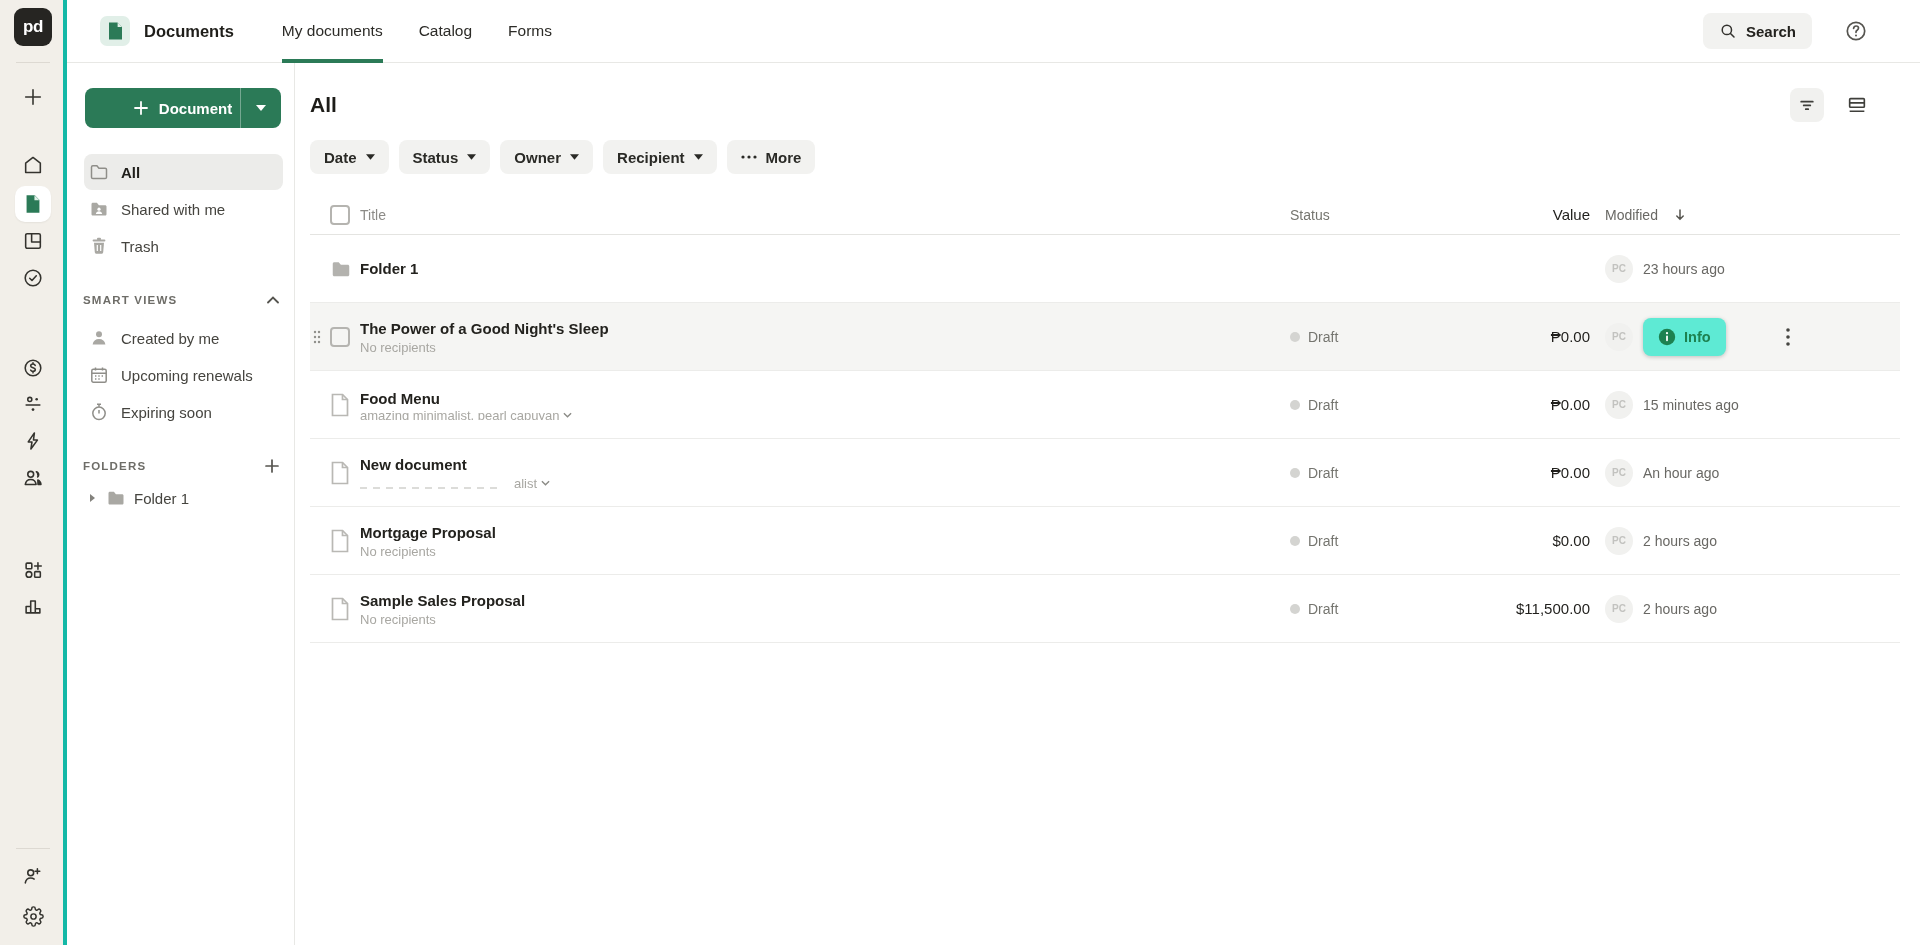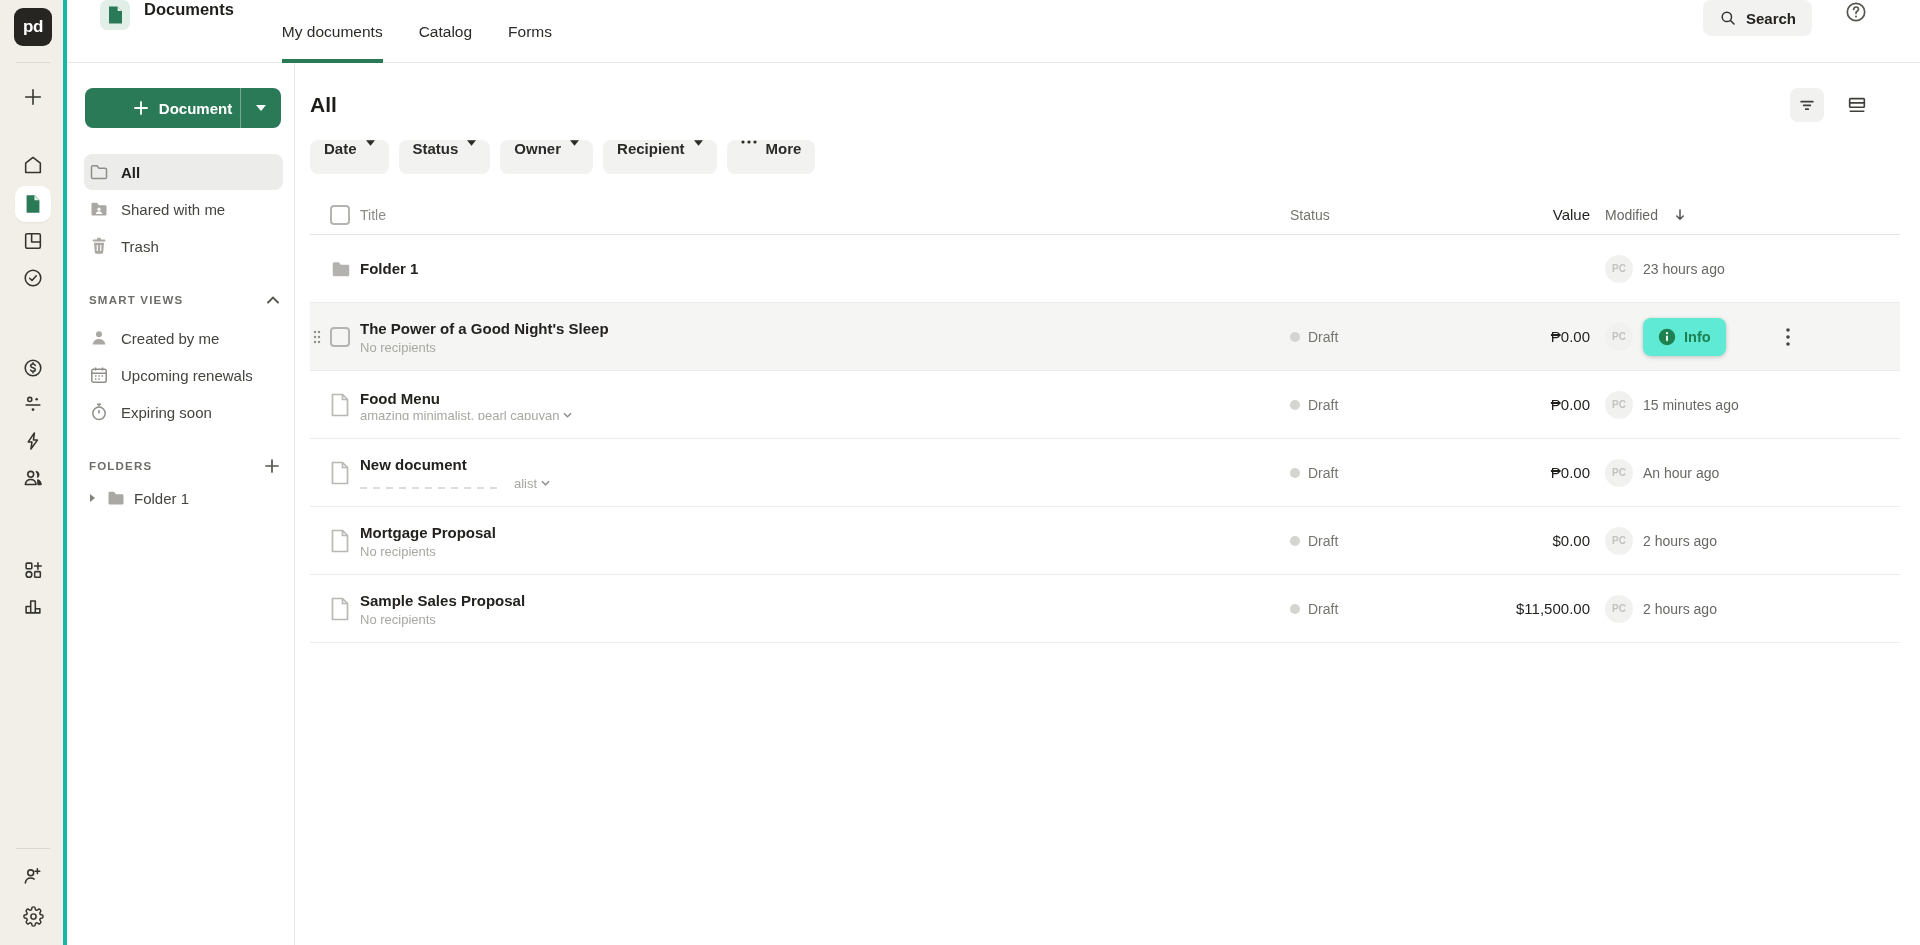--- a/index.html
+++ b/index.html
@@ -11,53 +11,53 @@
   .rail { position:absolute; left:0; top:0; bottom:0; width:67px; background:#f2efe9; border-right:4px solid #14b8a6; }
   .logo { position:absolute; left:14px; top:8px; width:38px; height:38px; background:#262522; border-radius:9px;
           color:#fff; font-weight:700; font-size:17px; letter-spacing:-0.5px; display:flex; align-items:center; justify-content:center; }
   .rail-div { position:absolute; left:16px; width:34px; height:1px; background:#ddd9d2; }
   .rtile { position:absolute; left:15px; width:36px; height:36px; border-radius:10px; display:flex; align-items:center; justify-content:center; cursor:pointer; }
   .rtile.active { background:#fff; box-shadow:0 1px 2px rgba(0,0,0,.06); }
   .rtile svg { stroke:#34332e; fill:none; stroke-width:1.7; stroke-linecap:round; stroke-linejoin:round; }
 
   
   .topbar { position:absolute; left:67px; top:0; right:0; height:63px; background:#fff; border-bottom:1px solid #e8e8e5;
-            display:flex; align-items:flex-start; padding:0 52px 0 33px; }
+            display:flex; align-items:center; padding:0 52px 0 33px; }
   .doc-badge { width:30px; height:30px; border-radius:7px; background:#e1efe8; display:flex; align-items:center; justify-content:center; margin-right:14px; }
   .tb-section { font-size:16.5px; font-weight:700; color:#1f1e1a; margin-right:30px; }
   .tabs { display:flex; height:63px; }
   .tab { position:relative; display:flex; align-items:center; padding:0 18px; font-size:15.5px; color:#2c2b27; cursor:pointer; }
   .tab.active::after { content:""; position:absolute; left:18px; right:18px; bottom:0; height:4px; background:#2b7a57; }
   .tb-spacer { flex:1; }
   .search-btn { display:flex; align-items:center; gap:9px; height:36px; padding:0 16px; border-radius:8px; background:#f2f2f0;
                 font-size:15px; font-weight:700; color:#23221e; border:none; cursor:pointer; }
   .help { margin-left:32px; cursor:pointer; display:flex; }
 
   
   .sidebar { position:absolute; left:67px; top:63px; bottom:0; width:228px; background:#fff; border-right:1px solid #e8e8e5; padding-top:25px; }
   .new-doc { display:flex; height:40px; margin:0 14px 0 18px; width:196px; border-radius:8px; overflow:hidden; background:#2b7a57; cursor:pointer;padding-left:40px; }
   .nd-main { flex:1; display:flex; align-items:center; justify-content:center; gap:10px; color:#fff; font-size:15px; font-weight:700; border-right:1px solid rgba(255,255,255,.35); }
   .nd-caret { width:40px; display:flex; align-items:center; justify-content:center; }
   .snav { margin:26px 11px 0 17px; }
   .sitem { height:36px; margin-bottom:1px; padding-left:5px; display:flex; align-items:center; gap:12px; border-radius:8px; font-size:15px; color:#45443f; cursor:pointer; }
   .sitem.active { background:#ececea; color:#201f1b; font-weight:700; }
-  .shead { display:flex; align-items:center; justify-content:space-between; margin:26px 15px 0 22px; height:20px;
+  .shead { display:flex; align-items:center; justify-content:space-between; margin:26px 15px 0 16px; height:20px;
            font-size:11.5px; font-weight:700; letter-spacing:1.2px; color:#6e6d68; }
   .shead .hicon { cursor:pointer; display:flex; }
   .sv-list { margin:10px 11px 0 17px; }
   .folder-item { display:flex; align-items:center; gap:8px; height:36px; margin:4px 11px 0 17px; padding-left:2px; font-size:15px; color:#45443f; cursor:pointer; }
 
   
   .content { position:absolute; left:295px; top:63px; right:0; bottom:0; background:#fff; }
   .content-head { display:flex; align-items:center; padding:25px 52px 0 15px; }
   .page-title { flex:1; font-size:21px; font-weight:700; color:#1d1c18; }
   .head-icons { display:flex; align-items:center; gap:22px; }
   .icon-tile { width:34px; height:34px; border-radius:8px; background:#f1f1ef; display:flex; align-items:center; justify-content:center; cursor:pointer; }
   .chips { display:flex; gap:10px; margin:18px 0 0 15px; }
-  .chip { display:flex; align-items:flex-start; gap:9px; height:34px; padding:0 14px; border-radius:8px; background:#f2f2f0;
+  .chip { display:flex; align-items:center; gap:9px; height:34px; padding:0 14px; border-radius:8px; background:#f2f2f0;
           font-size:15px; font-weight:600; color:#2a2a26; border:none; cursor:pointer; }
 
   .table { margin:21px 20px 0 15px; }
   .thead { display:flex; align-items:center; height:40px; border-bottom:1px solid #e4e4e1; color:#8c8b87; font-size:14px; }
   .trow { position:relative; display:flex; align-items:center; height:68px; border-bottom:1px solid #ececea; }
   .trow.hovered { background:#f5f5f3; }
   .c-lead { width:50px; padding-left:20px; display:flex; align-items:center; flex-shrink:0; }
   .c-main { flex:1; min-width:0; }
   .c-status { width:170px; flex-shrink:0; display:flex; align-items:center; gap:8px; font-size:14px; color:#75756f; }
   .c-value { width:130px; flex-shrink:0; text-align:right; font-size:15px; color:#201f1c; }

